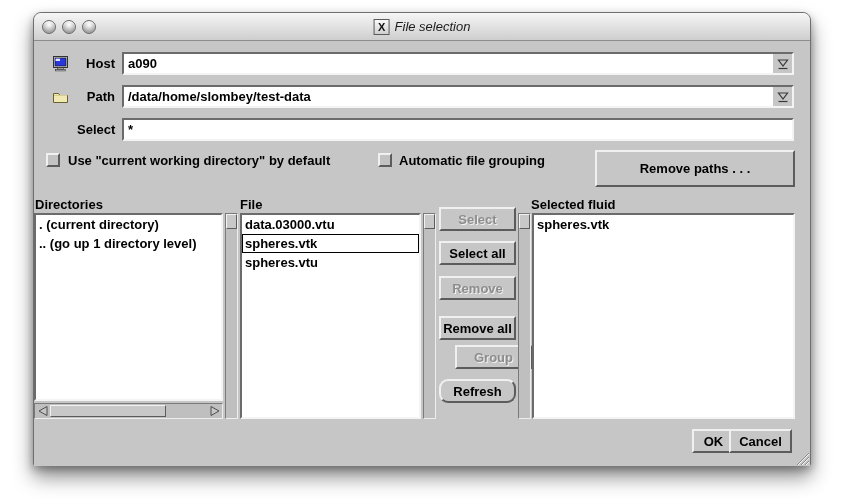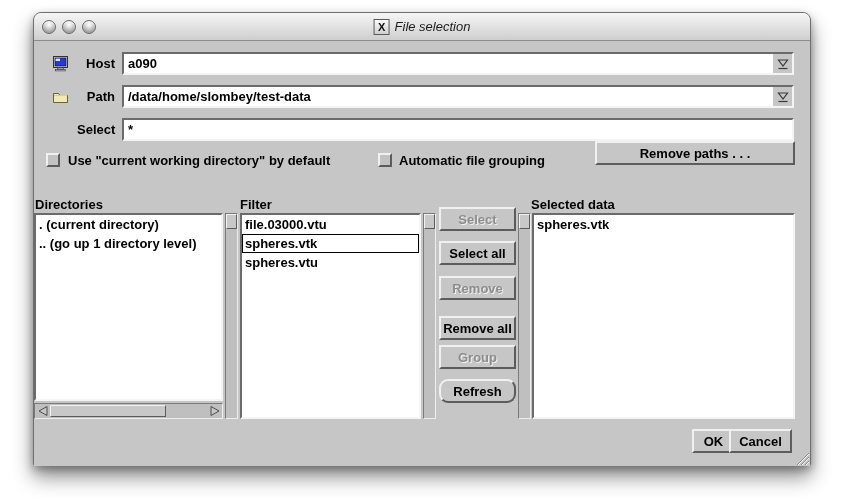--- a/index.html
+++ b/index.html
@@ -148,25 +148,25 @@
       <span class="rowlabel">Select</span>
       <div class="combo">
         <input class="entry" value="*" style="">
       </div>
     </div>
 
     <span class="cb" style="left:12px; top:112px;"></span>
     <span class="cblabel bold" style="left:34px; top:112px;">Use "current working directory" by default</span>
     <span class="cb" style="left:344px; top:112px;"></span>
     <span class="cblabel bold" style="left:365px; top:112px;">Automatic file grouping</span>
-    <div class="mbtn" style="position:absolute; left:561px; top:100px; width:200px; height:24px;">Remove paths . . .</div>
+    <div class="mbtn" style="position:absolute; left:561px; top:109px; width:200px; height:37px;">Remove paths . . .</div>
 
     <span class="header" style="left:1px;">Directories</span>
-    <span class="header" style="left:206px;">Filter</span>
-    <span class="header" style="left:497px;">Selected data</span>
+    <span class="header" style="left:206px;">File</span>
+    <span class="header" style="left:497px;">Selected fluid</span>
 
     <div class="listbox" style="left:0; width:189px; height:188px;">
       <div class="row">
         <span>. (current directory)</span>
       </div>
       <div class="row">
         <span>.. (go up 1 directory level)</span>
       </div>
     </div>
 
@@ -184,39 +184,39 @@
           </svg>
       </span>
     </div>
 
     <div class="vscroll" style="left:191px;">
       <div class="vthumb"></div>
     </div>
 
     <div class="listbox" style="left:206px; width:181px; height:206px;">
       <div class="row">
-        <span>file.03000.vtu</span>
+        <span>data.03000.vtu</span>
       </div>
       <div class="row selected">
         <span>spheres.vtk</span>
       </div>
       <div class="row">
         <span>spheres.vtu</span>
       </div>
     </div>
 
     <div class="vscroll" style="left:389px;">
       <div class="vthumb"></div>
     </div>
 
     <div class="mbtn abtn disabled" style="top:166px;">Select</div>
     <div class="mbtn abtn" style="top:200px;">Select all</div>
     <div class="mbtn abtn disabled" style="top:235px;">Remove</div>
     <div class="mbtn abtn" style="top:275px;">Remove all</div>
-    <div class="mbtn abtn disabled" style="top:304px;">Group</div>
+    <div class="mbtn abtn disabled" style="top:304px;margin-left:16px;">Group</div>
     <div class="mbtn abtn" style="top:338px;border-radius:9px;">Refresh</div>
 
     <div class="vscroll" style="left:484px;">
       <div class="vthumb"></div>
     </div>
 
     <div class="listbox" style="left:498px; width:263px; height:206px;">
       <div class="row">
         <span>spheres.vtk</span>
       </div>

